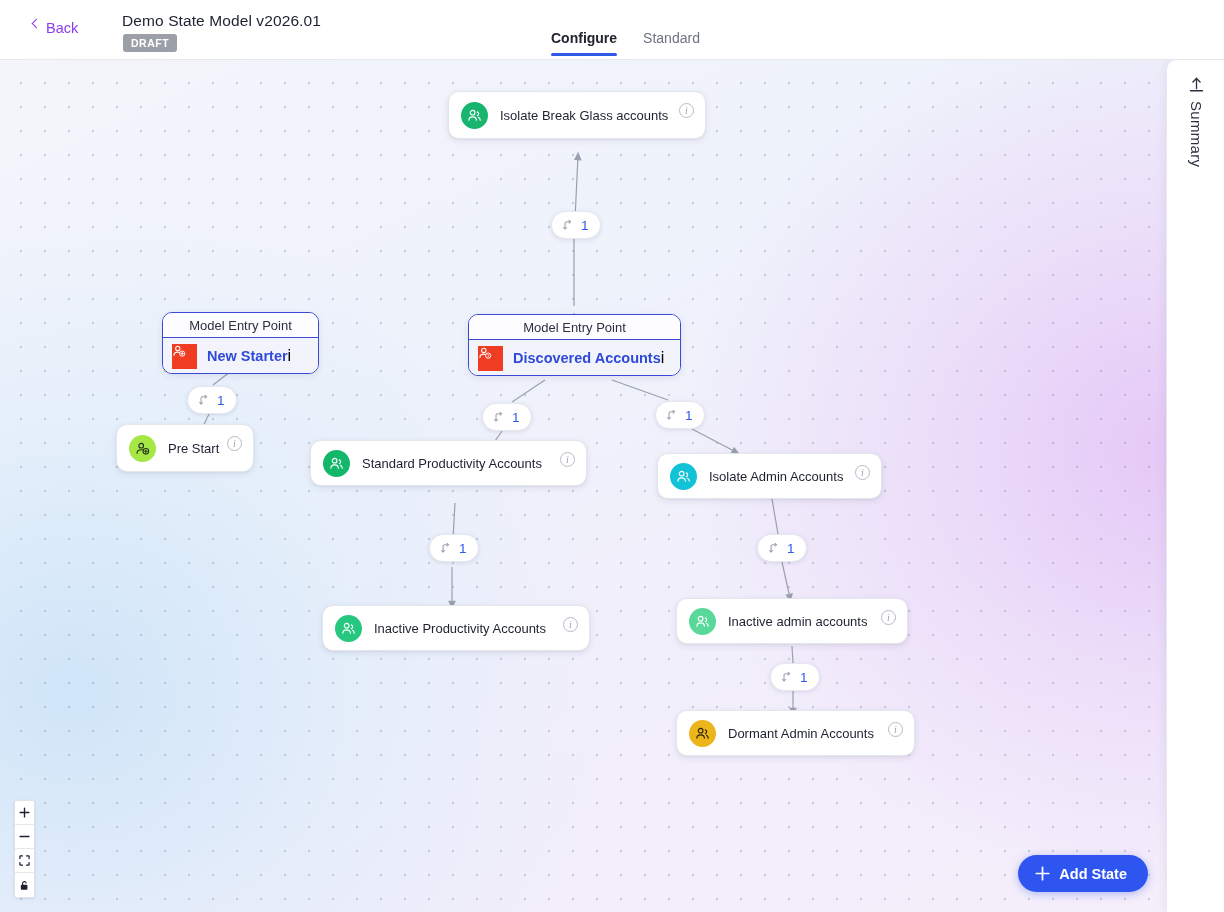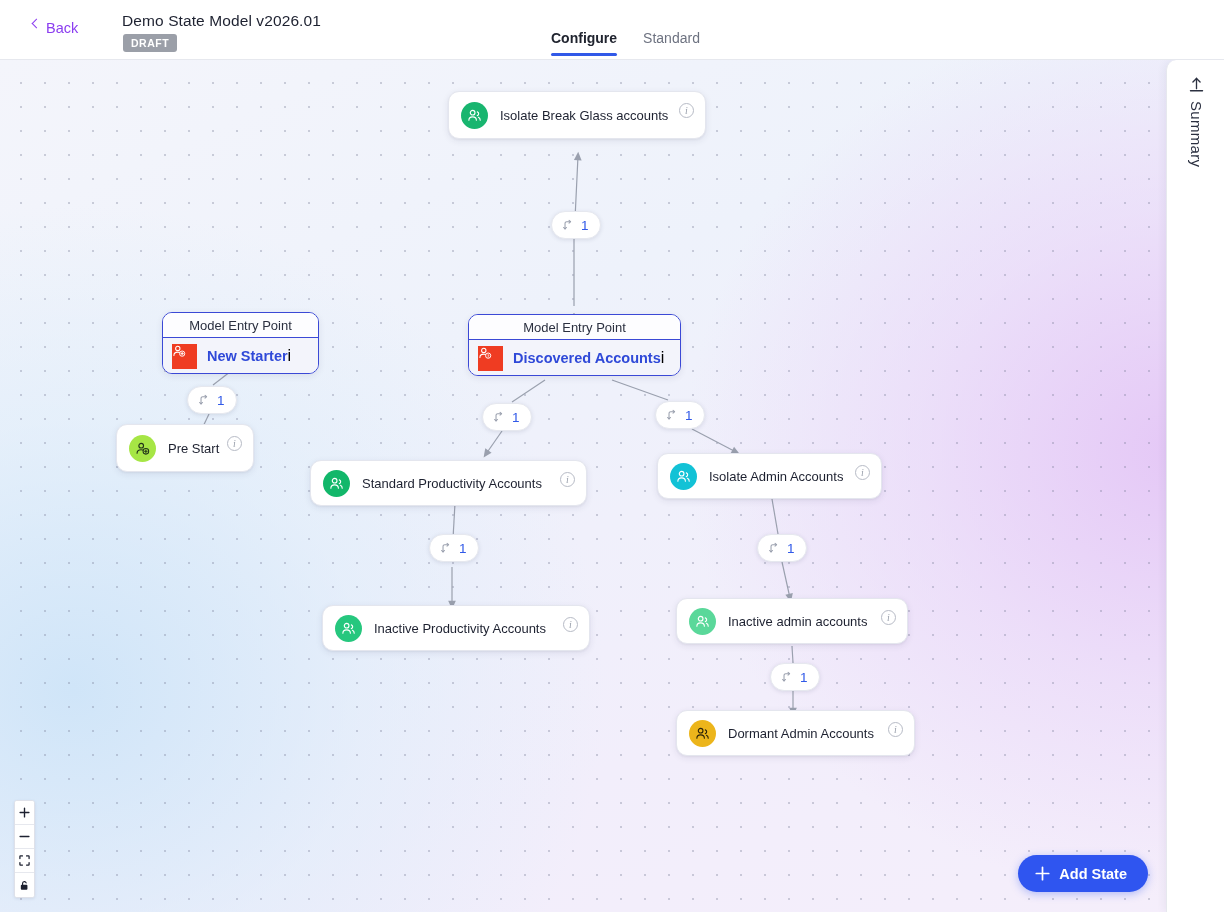--- a/index.html
+++ b/index.html
@@ -367,21 +367,21 @@
         <circle cx="6.6" cy="5" r="2.5" stroke="#21331a" stroke-width="1.2"></circle>
         <path d="M2.2 13c0-2.3 2-3.7 4.4-3.7 .9 0 1.7.2 2.4.5" stroke="#21331a" stroke-width="1.2" stroke-linecap="round"></path>
         <circle cx="11.6" cy="11" r="3" fill="#a6e645" stroke="#21331a" stroke-width="1.1"></circle>
         <path d="M11.6 9.6v2.8M10.2 11h2.8" stroke="#21331a" stroke-width="1.1" stroke-linecap="round"></path>
       </svg>
     </span>
     <span class="label">Pre Start</span>
     <span class="info">i</span>
   </div>
 
-  <div class="node" style="left:310px; top:400px; width:277px; height:46px;text-align:right;">
+  <div class="node" style="left:310px; top:380px; width:277px; height:46px;text-align:right;">
     <span class="avatar" style="background:#12b76a;">
       <svg width="15" height="15" viewBox="0 0 16 16" fill="none">
         <circle cx="6" cy="5" r="2.5" stroke="#fff" stroke-width="1.2"></circle>
         <path d="M2 13c0-2.2 1.8-3.6 4-3.6s4 1.4 4 3.6" stroke="#fff" stroke-width="1.2" stroke-linecap="round"></path>
         <path d="M11 4.1a2.1 2.1 0 0 1 0 4" stroke="#fff" stroke-width="1.2" stroke-linecap="round"></path>
         <path d="M12.2 9.9c1.2.5 1.9 1.6 1.9 3.1" stroke="#fff" stroke-width="1.2" stroke-linecap="round"></path>
       </svg>
     </span>
     <span class="label">Standard Productivity Accounts</span>
     <span class="info">i</span>

